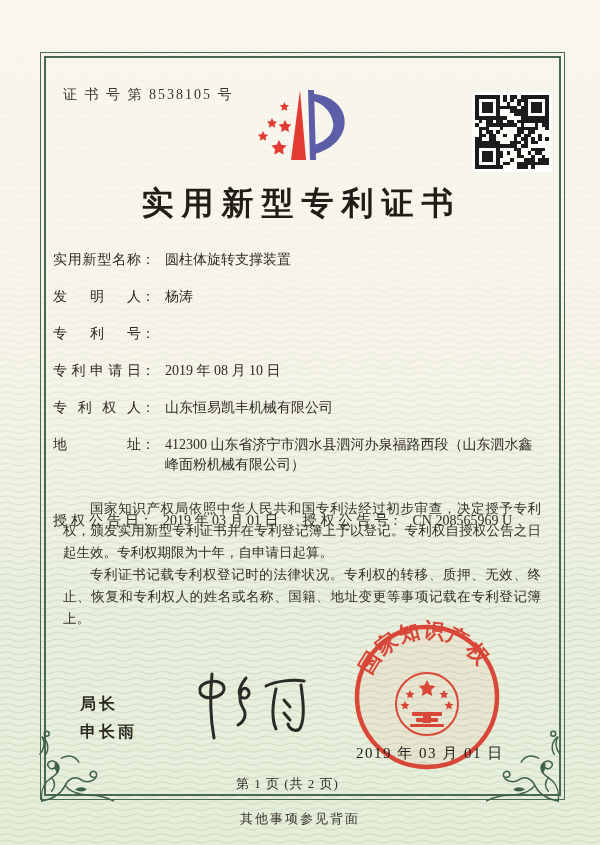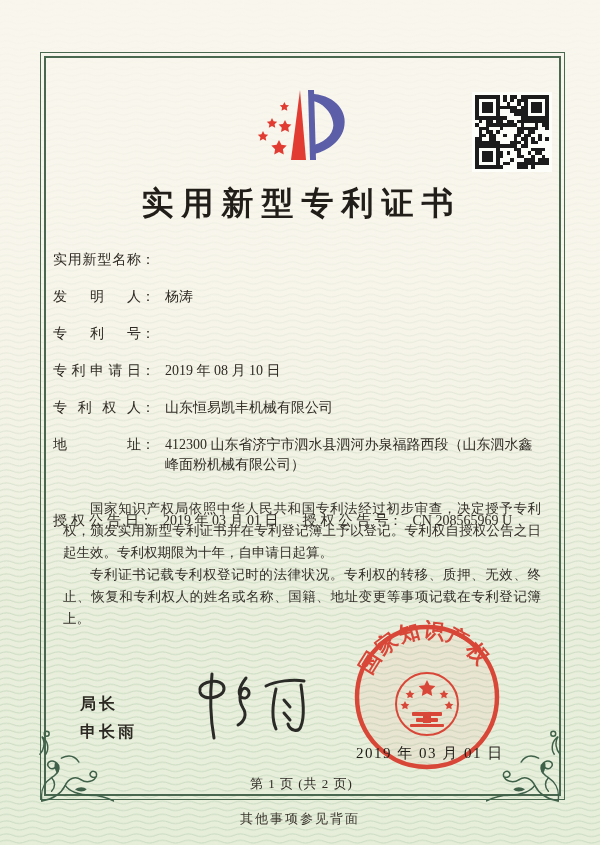--- a/index.html
+++ b/index.html
@@ -30,21 +30,21 @@
   .grant2{margin-left:24px;display:flex;justify-content:center;}
   .glabel{width:86px;flex:none;text-align:justify;text-align-last:justify;}
   .paras{left:63px;top:498px;width:478px;font-size:13.5px;line-height:22px;color:#34302a;
     text-align:justify;}
   .paras p{margin:0;text-indent:2em;}
   .director{left:80px;top:690px;font-size:16px;line-height:28px;letter-spacing:3px;
     font-weight:600;color:#2c2923;}
   .signature{left:176px;top:662px;}
   .seal{left:350px;top:620px;}
   .seal-date{left:356px;top:744px;font-size:15px;letter-spacing:1.5px;color:#1f1c17;z-index:5;}
-  .page-no{left:40px;top:775px;width:523px;text-align:center;font-size:13px;letter-spacing:1px;}
+  .page-no{left:26px;top:775px;width:523px;text-align:center;font-size:13px;letter-spacing:1px;}
   .back-note{left:0;top:810px;width:600px;text-align:center;font-size:13px;letter-spacing:2px;color:#3a352c;}
   .orn{position:absolute;bottom:0;width:78px;height:78px;}
   .orn-l{left:0;}
   .orn-r{right:0;transform:scaleX(-1);}
 </style>
 </head>
 <body>
 
 <div class="page">
 
@@ -88,20 +88,21 @@
       <path d="M16 54 C20 58 20 64 16 68"></path>
       <circle cx="11" cy="9" r="2.5"></circle>
       <path d="M26 34 C34 30 40 32 44 38"></path>
     </g>
     <g fill="#3f6049">
       <path d="M20 38 C24 41 25 46 22 50 C19 46 18 41 20 38 Z"></path>
       <path d="M40 66 C44 63 49 63 52 66 C49 69 44 69 40 66 Z"></path>
     </g>
   </svg>
 
+  <div class="abs cert-no">证 书 号 第 8538105 号</div>
 
   <svg class="abs logo" width="96" height="82" viewBox="0 0 96 82">
     <g fill="#e23c32">
       <path d="M30 16 l1.8 3.6 4 .6 -2.9 2.8 .7 4 -3.6-1.9 -3.6 1.9 .7-4 -2.9-2.8 4-.6 Z" transform="scale(0.8) translate(8,4)"></path>
       <path d="M18 32 l1.6 3.2 3.6 .5 -2.6 2.5 .6 3.6 -3.2-1.7 -3.2 1.7 .6-3.6 -2.6-2.5 3.6-.5 Z"></path>
       <path d="M31 34 l2 4 4.4 .6 -3.2 3.1 .8 4.4 -4-2.1 -4 2.1 .8-4.4 -3.2-3.1 4.4-.6 Z"></path>
       <path d="M9 45 l1.6 3.2 3.6 .5 -2.6 2.5 .6 3.6 -3.2-1.7 -3.2 1.7 .6-3.6 -2.6-2.5 3.6-.5 Z"></path>
       <path d="M25 54 l2.4 4.8 5.3 .8 -3.8 3.7 .9 5.3 -4.8-2.5 -4.8 2.5 .9-5.3 -3.8-3.7 5.3-.8 Z"></path>
       <polygon points="46,4 52,74 37,74"></polygon>
     </g>
@@ -367,20 +368,21 @@
       <div style="grid-area: 21 / 15;"></div>
       <div style="grid-area: 21 / 17;"></div>
     </div>
 
   <div class="abs title">实用新型专利证书</div>
 
   <div class="abs fields">
     <div class="frow">
       <span class="flabel">实用新型名称</span>
         <span class="fcolon">：</span>
+      <span class="fvalue">圆柱体旋转支撑装置</span>
     </div>
     <div class="frow">
       <span class="flabel">发明人</span>
         <span class="fcolon">：</span>
       <span class="fvalue">杨涛</span>
     </div>
     <div class="frow">
       <span class="flabel">专利号</span>
         <span class="fcolon">：</span>
     </div>

